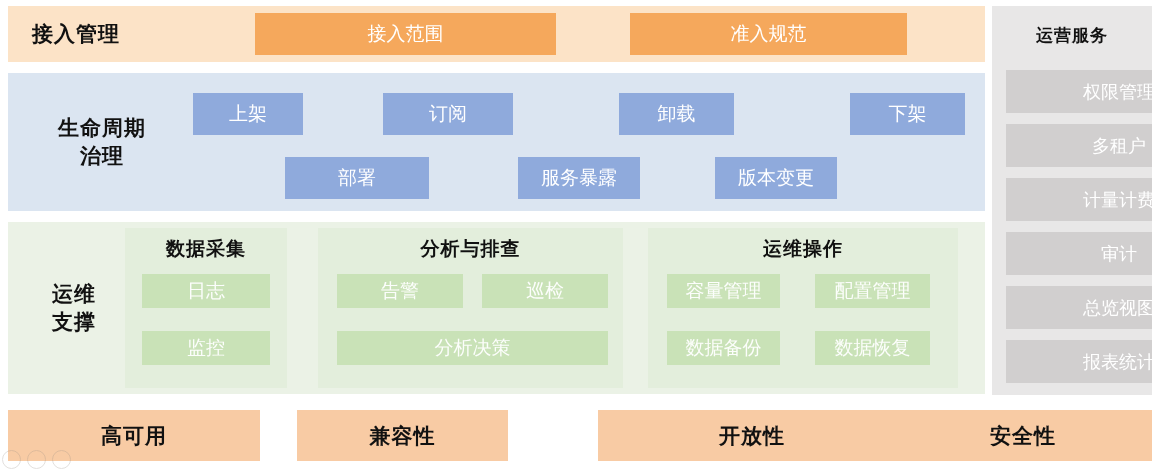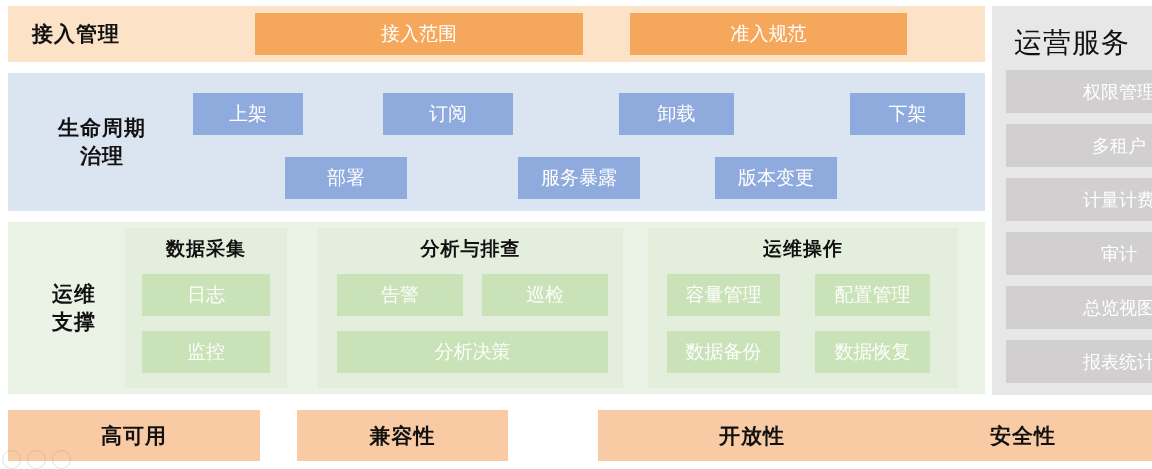--- a/index.html
+++ b/index.html
@@ -34,33 +34,33 @@
 
   .panel {
     position:absolute; top:6px; height:160px;
     background:var(--ops-panel-bg,#E3EEDC);
   }
   .panel-title {
     position:absolute; top:8px; left:0; width:100%; text-align:center;
     font-size:19px; font-weight:bold; color:var(--title-text,#111111); letter-spacing:1px;
   }
   .g-btn {
-    position:absolute; height:42px;
+    position:absolute; height:34px;
     background:var(--ops-button-bg,#C9E2B7);
     display:flex; align-items:center; justify-content:center;
     color:rgba(255,255,255,0.95); font-size:19px;text-align:center;
   }
 
   .services {
     position:absolute; left:992px; top:6px; width:160px; height:389px;
     background:var(--services-band-bg,#E8E7E7);
   }
   .services-title {
     position:absolute; top:18px; left:0; width:100%; text-align:center;
-    font-size:28px; font-weight:normal; color:var(--title-text,#111111); letter-spacing:1px;
+    font-size:17px; font-weight:bold; color:var(--title-text,#111111); letter-spacing:1px;
   }
   .svc {
     position:absolute; left:14px; width:132px; height:43px;
     background:var(--services-button-bg,#D1CFCF);
     display:flex; align-items:center; justify-content:center;
     color:#ffffff; font-size:18px;padding-left:47px;
   }
 
   .quality {
     position:absolute; top:410px; height:51px;
@@ -75,34 +75,34 @@
     border:1.5px solid #9a8f85; border-radius:50%;
   }
 </style>
 </head>
 <body>
 
 <div class="stage">
 
   <section class="band access">
     <div class="band-title">接入管理</div>
-    <div class="pill orange" style="left:247px;width:328px">接入范围</div>
+    <div class="pill orange" style="left:247px;width:301px">接入范围</div>
     <div class="pill orange" style="left:622px;width:277px">准入规范</div>
   </section>
 
   <section class="band lifecycle">
     <div class="band-title-stack">
       <span>生命周期</span>
       <span>治理</span>
     </div>
     <div class="pill blue" style="left:185px;top:20px;width:110px">上架</div>
     <div class="pill blue" style="left:375px;top:20px;width:130px">订阅</div>
     <div class="pill blue" style="left:611px;top:20px;width:115px">卸载</div>
     <div class="pill blue" style="left:842px;top:20px;width:115px">下架</div>
-    <div class="pill blue" style="left:277px;top:84px;width:122px">部署</div>
+    <div class="pill blue" style="left:277px;top:84px;width:144px">部署</div>
     <div class="pill blue" style="left:510px;top:84px;width:122px">服务暴露</div>
     <div class="pill blue" style="left:707px;top:84px;width:122px">版本变更</div>
   </section>
 
   <section class="band ops">
     <div class="band-title-stack">
       <span>运维</span>
       <span>支撑</span>
     </div>
 

